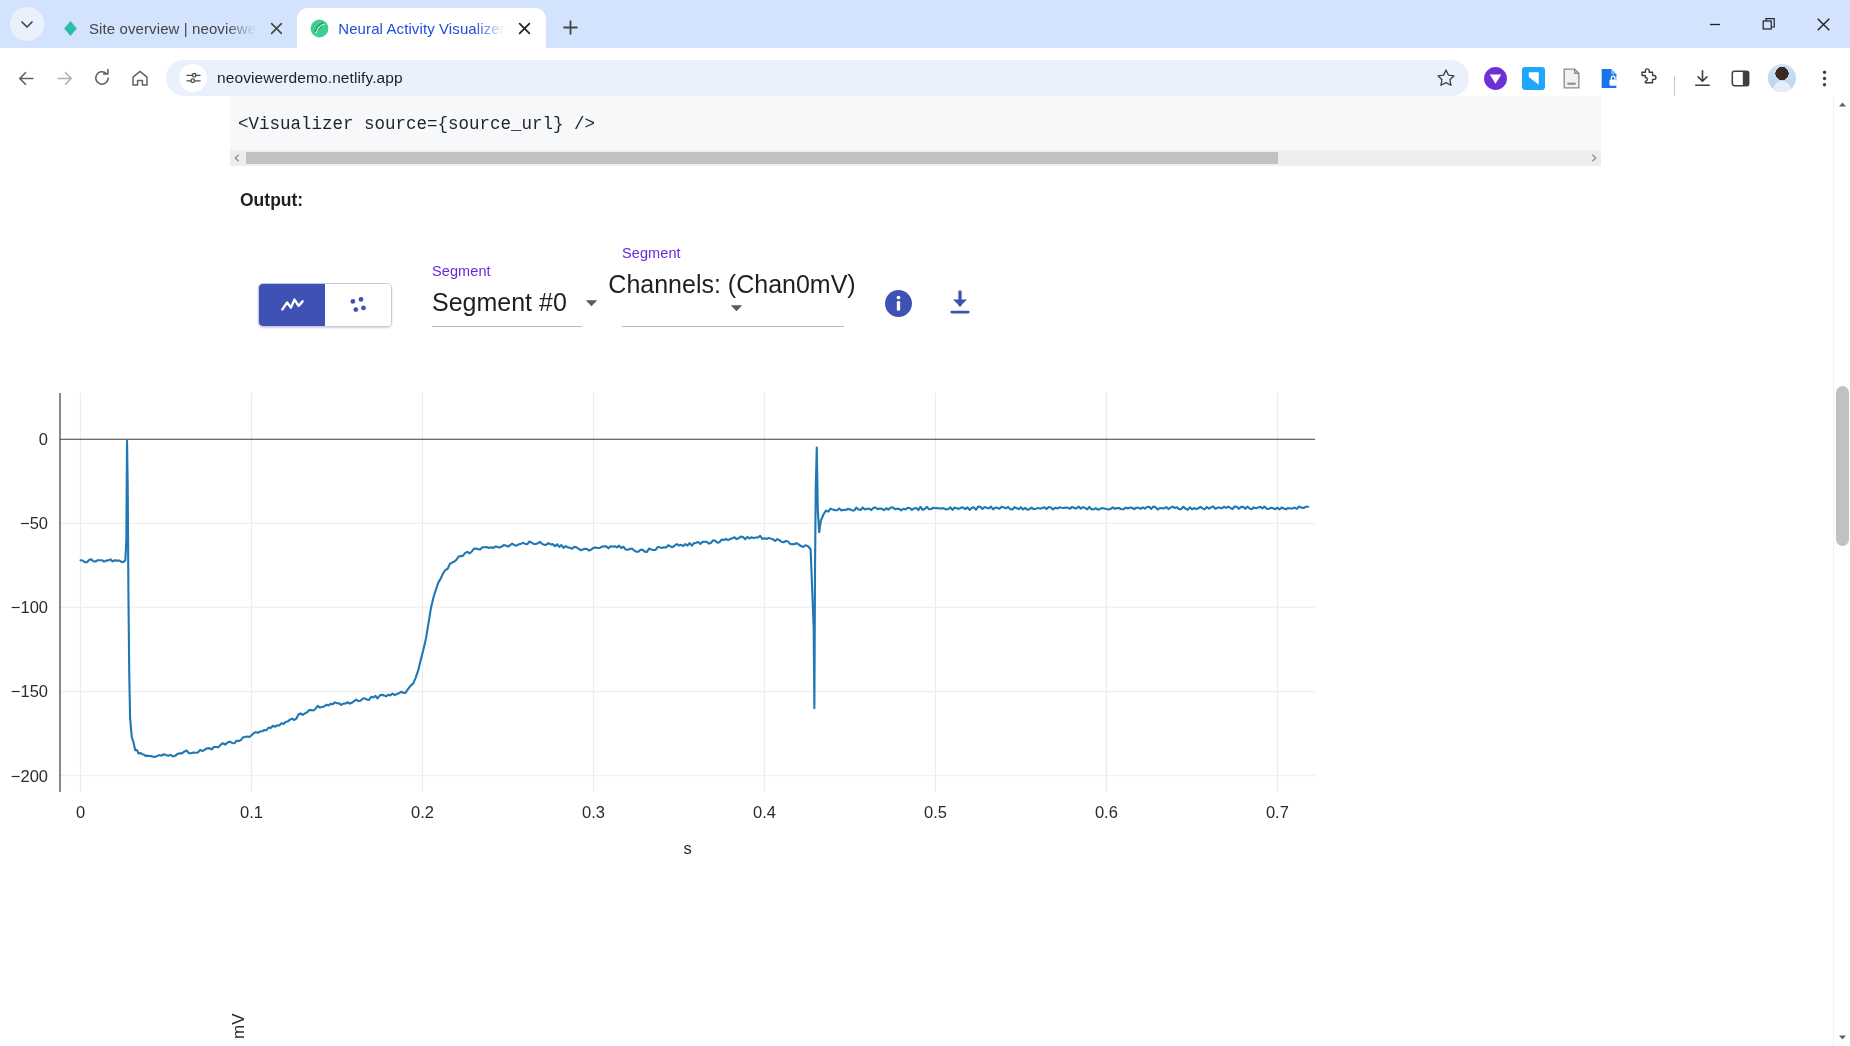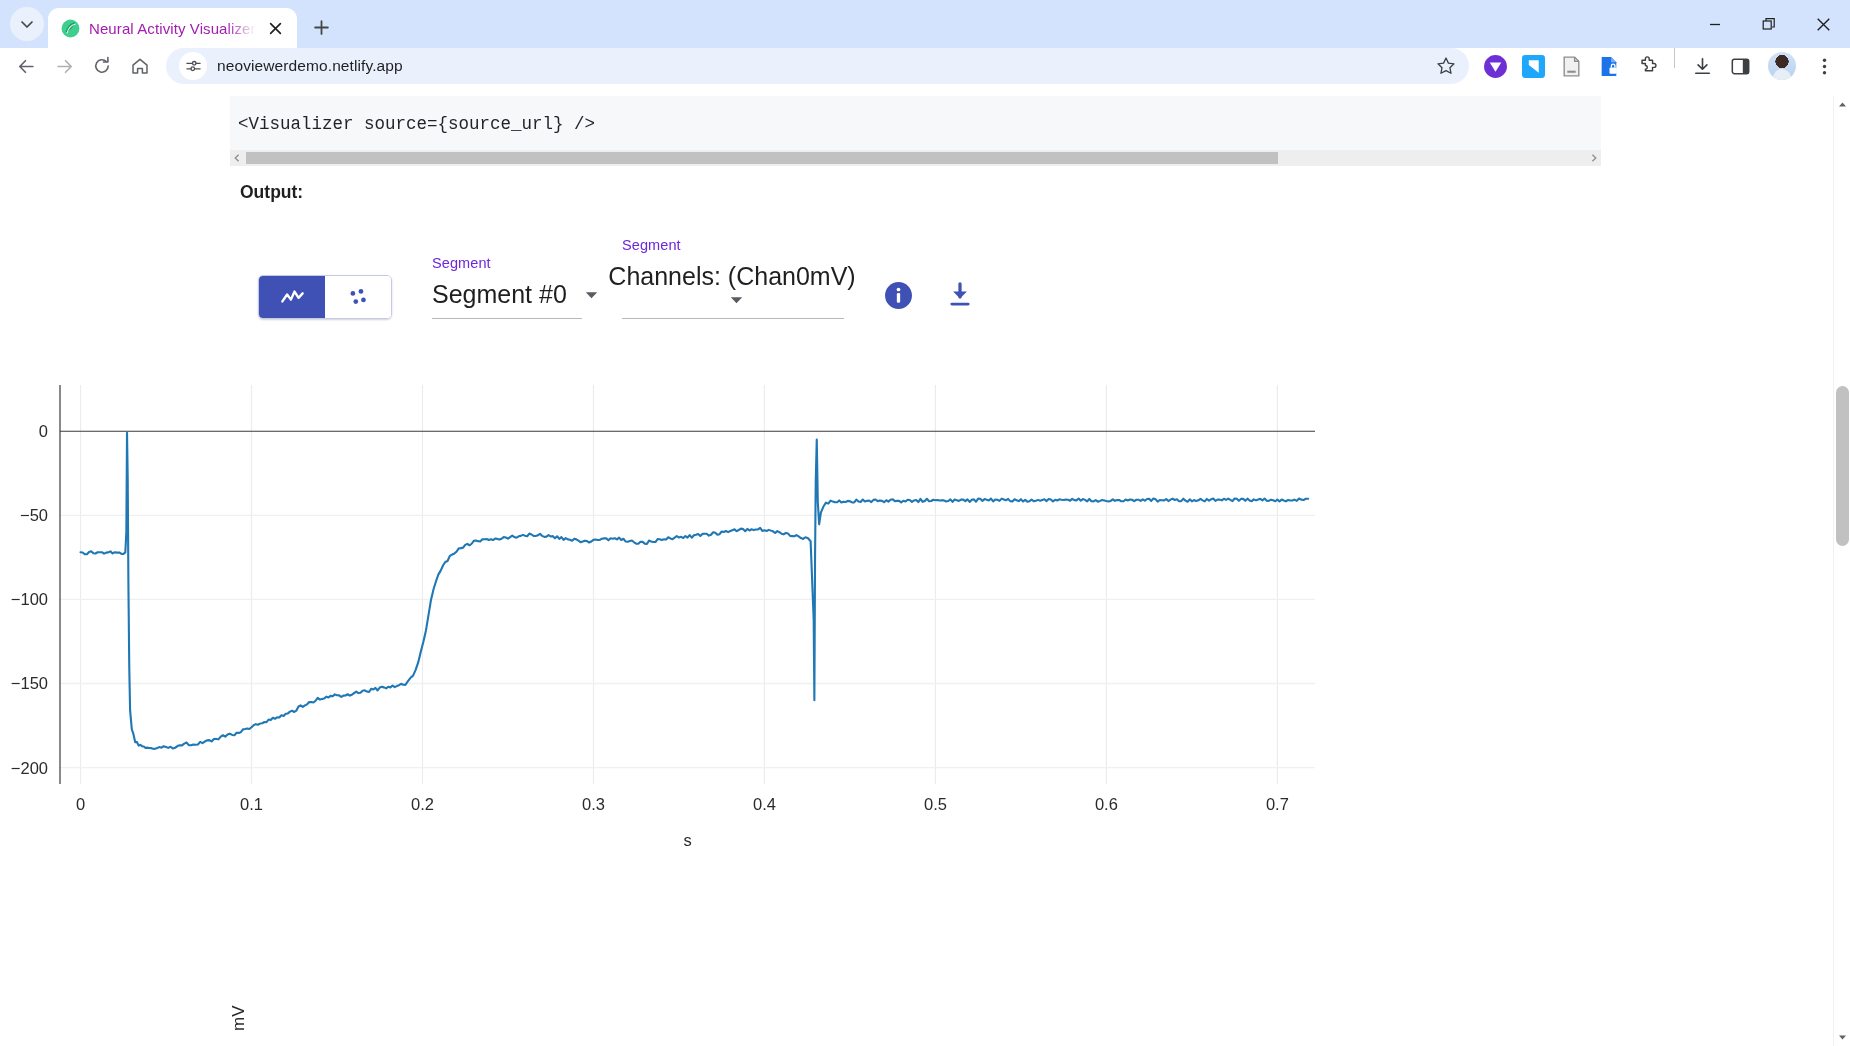--- a/index.html
+++ b/index.html
@@ -24,35 +24,35 @@
     background:#eaf1fd;
   }
   .tab {
     height:40px; display:flex; align-items:center; gap:9px;
     padding:0 10px 0 13px; border-radius:11px 11px 0 0;
     min-width:245px; max-width:255px; position:relative;
   }
   .tab.inactive { background:transparent; }
   .tab.active { background:#ffffff; }
   .tab-title {
-    font-size:15px; color:#a21caf; white-space:nowrap; overflow:hidden;
+    font-size:15px; color:#1d4ed8; white-space:nowrap; overflow:hidden;
     flex:1; letter-spacing:0.1px;
     -webkit-mask-image:linear-gradient(to right,#000 82%,transparent 100%);
     mask-image:linear-gradient(to right,#000 82%,transparent 100%);
   }
   .tab.inactive .tab-title { color:#444746; }
   .tab-close { width:22px; height:22px; display:flex; align-items:center; justify-content:center; border-radius:50%; flex:0 0 22px;}
   .tab-fav { width:19px; height:19px; flex:0 0 19px; display:flex; align-items:center; justify-content:center;}
   .newtab-btn { width:34px;height:34px;margin:0 0 4px 8px;border-radius:50%;display:flex;align-items:center;justify-content:center; }
 
   .winctrls { position:absolute; right:0; top:0; height:48px; display:flex; align-items:center; }
   .winbtn { width:54px; height:48px; display:flex; align-items:center; justify-content:center; }
 
   .toolbar {
-    height:48px; background:#ffffff; display:flex; align-items:flex-start;
+    height:48px; background:#ffffff; display:flex; align-items:flex-end;
     padding:0 8px; gap:2px; flex:0 0 48px;
   }
   .tb-icon { width:36px; height:36px; border-radius:50%; display:flex; align-items:center; justify-content:center; flex:0 0 36px;}
   .omnibox {
     flex:1; height:36px; background:#eaf1fd; border-radius:18px;
     display:flex; align-items:center; padding:0 8px 0 13px; margin:0 6px; gap:10px;
     min-width:0;
   }
   .omnibox-url { font-size:15.5px; color:#1f1f1f; flex:1; white-space:nowrap; overflow:hidden; letter-spacing:0.1px;}
   .tb-sep { width:1px; height:20px; background:#c7c7c7; margin:0 7px; }
@@ -86,21 +86,21 @@
   }
   .codeline { padding-left:8px; }
   .k-let { color:#cf222e; }
   .k-plain { color:#1f2328; }
   .k-str { color:#1a7f4f; }
   .hscroll { height:16px; background:#eeeeee; display:flex; align-items:center; position:relative; }
   .hscroll .arrow { width:14px; height:16px; display:flex; align-items:center; justify-content:center; }
   .hscroll .thumb { position:absolute; left:16px; top:2px; height:12px; width:1032px; background:#c1c1c1; }
 
   .output-label {
-    margin:16px 0 0 240px; font-size:17.5px; font-weight:bold; color:#1f1f1f;
+    margin:24px 0 0 240px; font-size:17.5px; font-weight:bold; color:#1f1f1f;
   }
 
   
   .controls { display:flex; align-items:flex-end; margin:34px 0 0 258px; gap:0; }
   .toggle-group { display:flex; border-radius:5px; overflow:hidden; border:1px solid #c5cae9; height:44px; box-shadow:0 1px 2px rgba(0,0,0,.18); }
   .tg-btn { width:66px; height:42px; display:flex; align-items:center; justify-content:center; }
   .tg-btn.sel { background:#3f51b5; }
   .tg-btn.unsel { background:#fff; }
 
   .field { margin-left:40px; display:flex; flex-direction:column; }
@@ -127,20 +127,33 @@
 
 <div class="browser">
 
   <div class="tabstrip">
     <div class="tab-list-btn">
       <svg width="14" height="14" viewBox="0 0 14 14">
           <path d="M2 5l5 5 5-5" fill="none" stroke="#444746" stroke-width="1.7" stroke-linecap="round" stroke-linejoin="round"></path>
         </svg>
     </div>
 
+    <div class="tab inactive">
+      <span class="tab-fav">
+        <svg width="17" height="17" viewBox="0 0 16 16">
+            <path d="M8 1l6 7-6 7-6-7z" fill="#2bbfa9"></path>
+          </svg>
+      </span>
+      <span class="tab-title">Site overview | neoviewe</span>
+      <span class="tab-close">
+        <svg width="13" height="13" viewBox="0 0 12 12">
+            <path d="M1.5 1.5l9 9M10.5 1.5l-9 9" stroke="#444746" stroke-width="1.5" stroke-linecap="round"></path>
+          </svg>
+      </span>
+    </div>
 
     <div class="tab active">
       <span class="tab-fav">
         <svg width="19" height="19" viewBox="0 0 20 20">
           <circle cx="10" cy="10" r="9.4" fill="#3ecf8e"></circle>
           <path d="M4.5 14.5C6 8 10 4.2 15 3.4c-1.6 4.2-4.6 8-10.5 11.1z" fill="#1f9e68"></path>
           <path d="M6.2 15.1C7.6 9.6 11 6.2 15.4 5.3" fill="none" stroke="#e9fbf2" stroke-width="1.1"></path>
         </svg>
       </span>
       <span class="tab-title">Neural Activity Visualizer</span>

